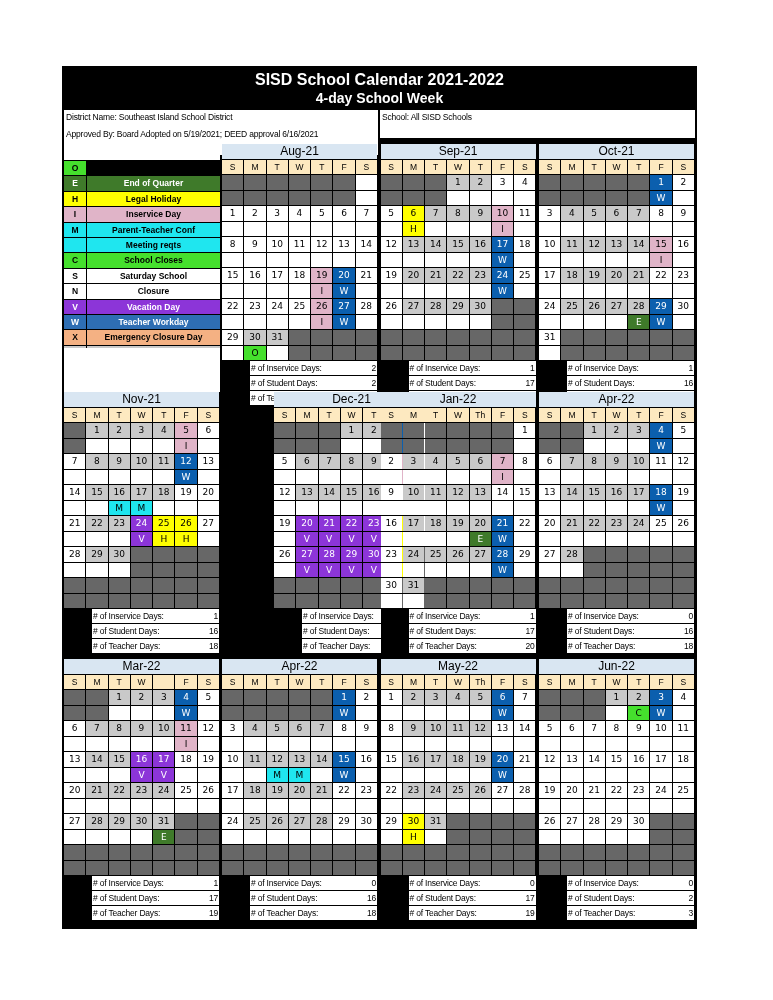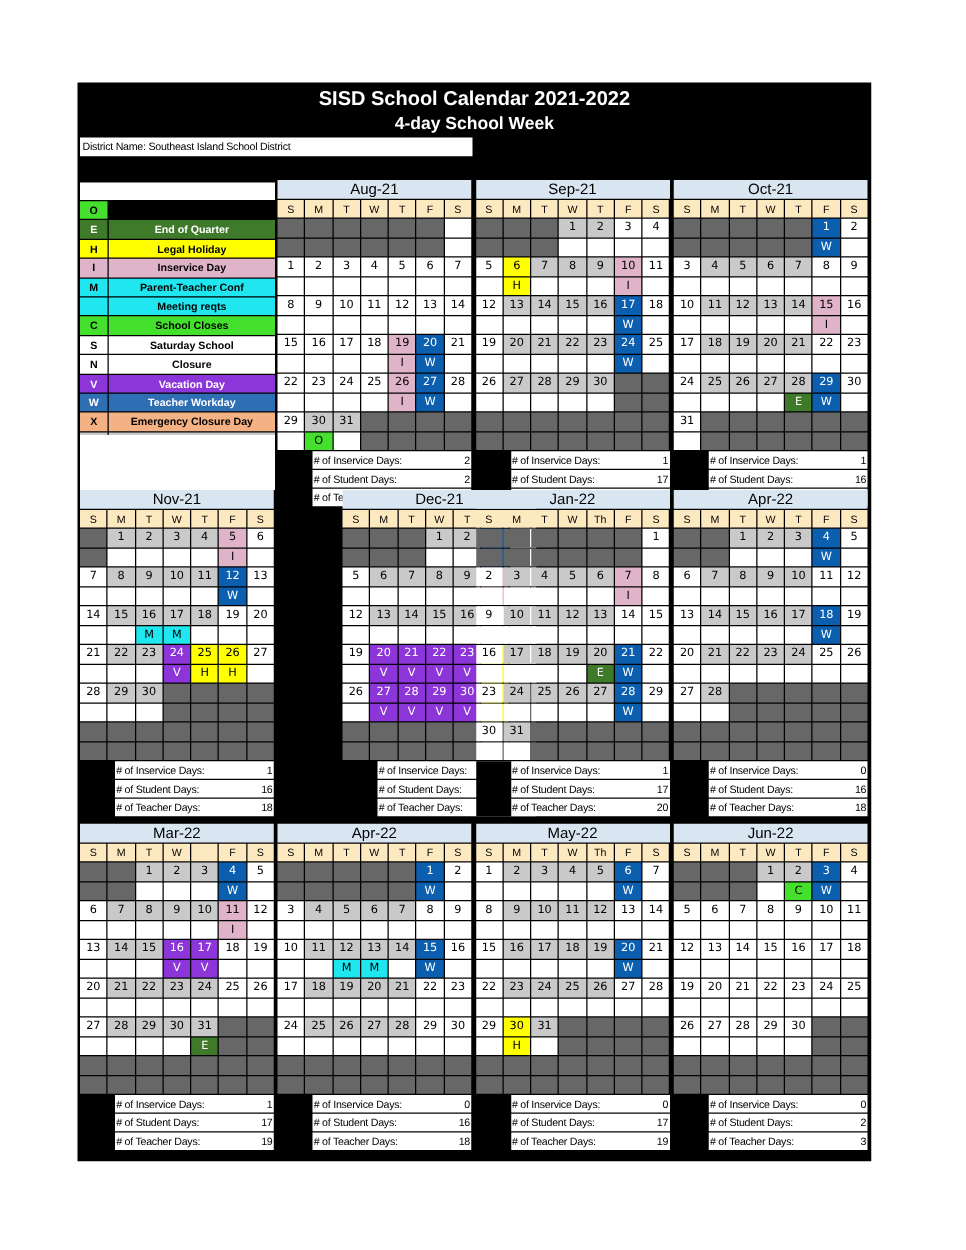--- a/index.html
+++ b/index.html
@@ -2,21 +2,21 @@
 <html><head>
 <meta charset="utf-8">
 <style>
   html,body{margin:0;padding:0;background:#ffffff;}
   body{width:773px;height:1000px;position:relative;font-family:"Liberation Sans",sans-serif;}
   .frame{position:absolute;left:62px;top:66px;width:635px;height:863px;background:#000;}
   .title-bar{position:absolute;left:0;top:0;width:635px;height:56px;color:#fff;text-align:center;font-weight:bold;}
   .title-bar .t1{font-size:16px;line-height:18px;padding-top:5px;}
   .title-bar .t2{font-size:14px;line-height:18px;}
   .info-row{position:absolute;left:0;width:635px;height:15px;}
-  .info-cell{position:absolute;top:0;height:15px;background:#fff;font-size:8.5px;line-height:15px;padding-left:2px;box-sizing:border-box;color:#000;letter-spacing:-0.2px;}
+  .info-cell{position:absolute;top:0;height:28px;background:#fff;font-size:8.5px;line-height:15px;padding-left:2px;box-sizing:border-box;color:#000;letter-spacing:-0.2px;}
   .legend{position:absolute;left:2px;top:95px;width:156px;}
   .legend-row{position:relative;height:14.4px;margin-bottom:1px;display:flex;}
   .legend-code{width:22px;text-align:center;font-size:8.5px;font-weight:bold;line-height:14.4px;margin-right:1px;}
   .legend-label{flex:1;text-align:center;font-size:8.5px;font-weight:bold;line-height:14.4px;}
   .legend-header{position:absolute;left:2px;top:80px;width:156px;height:14px;background:#fff;}
   .legend-blank{position:absolute;left:2px;top:282px;width:156px;height:44px;background:#fff;}
   .month{position:absolute;width:155px;}
   .month-title{height:15px;background:#d9e6f2;text-align:center;font-size:12px;line-height:15px;color:#000;}
   .dow-row{display:flex;height:14px;margin-top:1px;}
   .dow{flex:1;background:#fde9c0;text-align:center;font-size:8.5px;line-height:14px;margin-right:1px;color:#000;}
@@ -43,22 +43,24 @@
 </head>
 <body>
 
 <div class="frame">
   <div class="title-bar">
     <div class="t1">SISD School Calendar 2021-2022</div>
     <div class="t2">4-day School Week</div>
   </div>
   <div class="info-row" style="top:44px;">
     <div class="info-cell" style="left:2px;width:314px;">District Name: Southeast Island School District</div>
+    <div class="info-cell" style="left:318px;width:315px;">School: All SISD Schools</div>
   </div>
   <div class="info-row" style="top:61px;">
+    <div class="info-cell" style="left:2px;width:314px;">Approved By: Board Adopted on 5/19/2021; DEED approval 6/16/2021</div>
   </div>
 
   <div class="legend-header"></div>
   <div class="legend" id="legend">
       <div class="legend-row">
         <div class="legend-code" style="background: rgb(69, 224, 45); color: rgb(0, 0, 0);">O</div>
         <div class="legend-label" style="background: rgb(69, 224, 45); color: rgb(0, 0, 0); margin-top: 42px;">School Opens</div>
       </div>
       <div class="legend-row">
         <div class="legend-code" style="background: rgb(63, 122, 42); color: rgb(255, 255, 255);">E</div>

